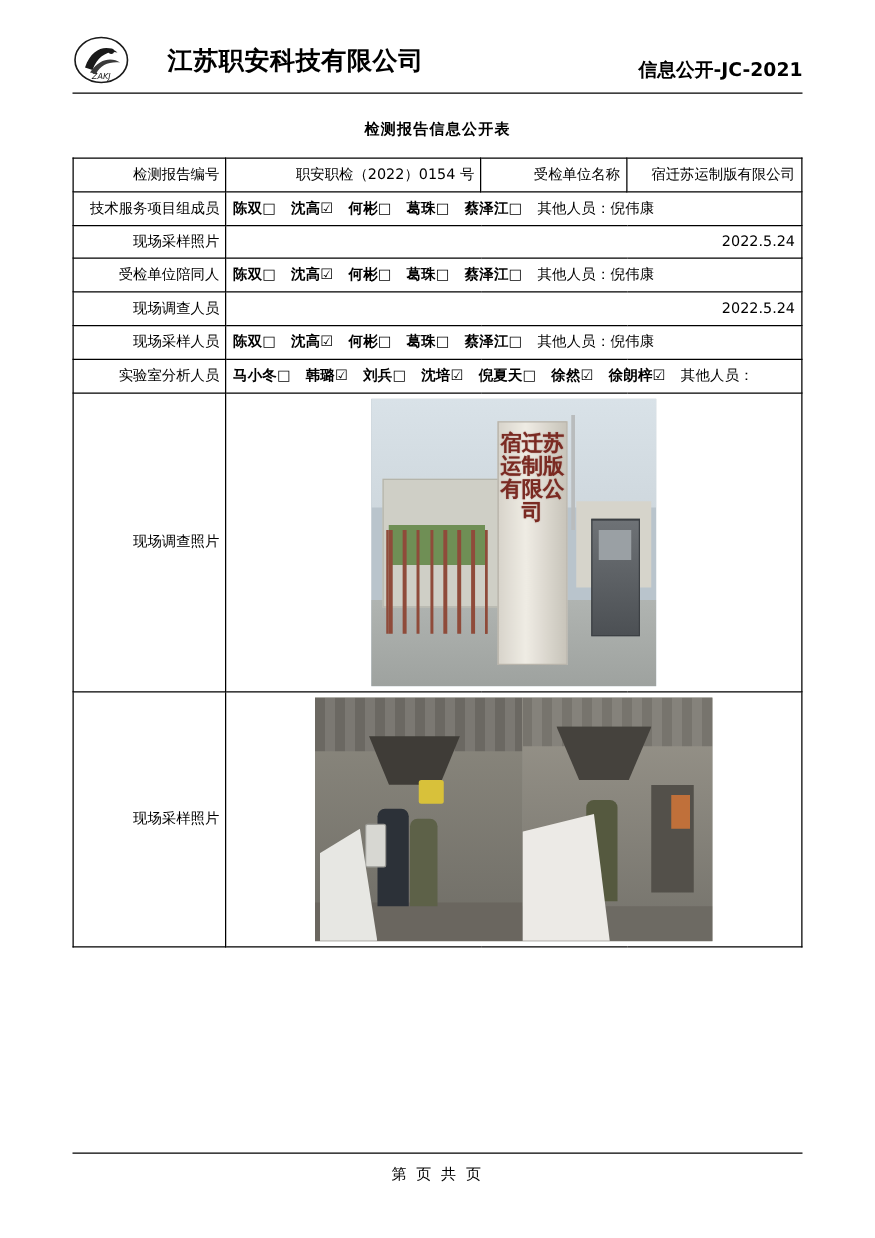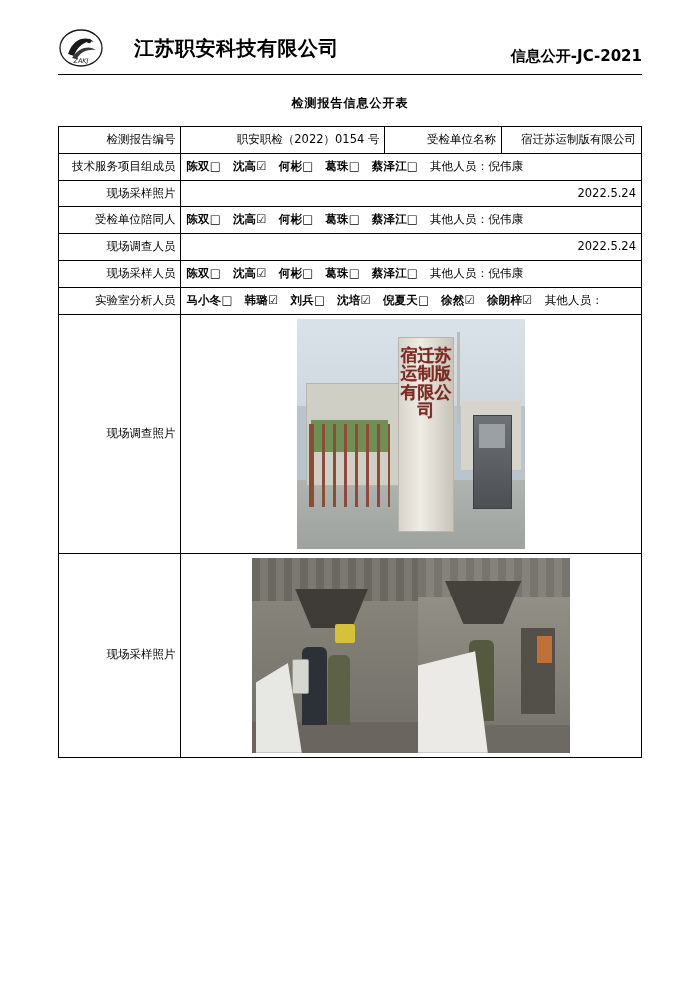--- a/index.html
+++ b/index.html
@@ -370,13 +370,14 @@
               <div class="p2-r-person"></div>
               <div class="p2-r-white"></div>
             </div>
           </div>
         </td>
       </tr>
     </tbody>
   </table>
 
 
+  <div class="footer">第  页 共    页</div>
 </div>
 
 </body></html>

